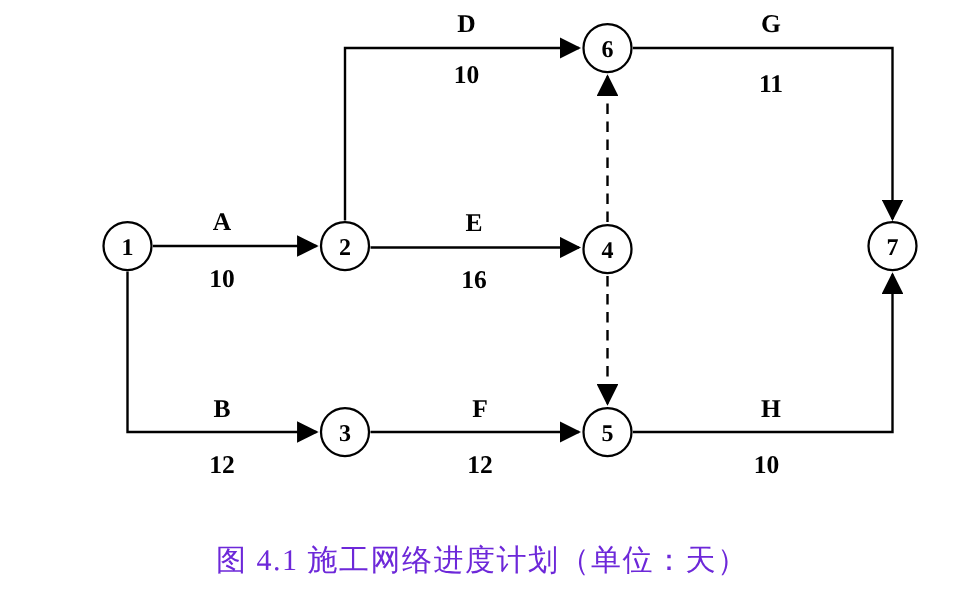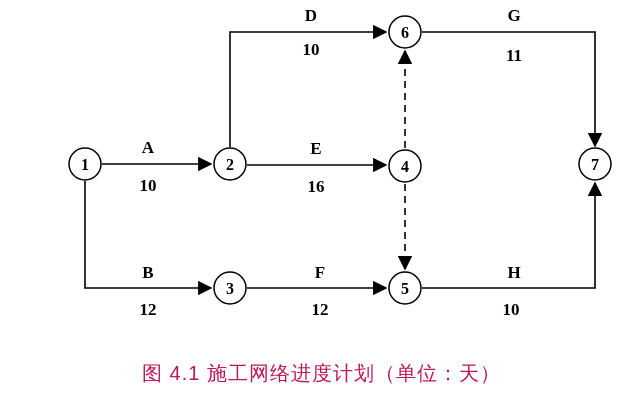--- a/index.html
+++ b/index.html
@@ -22,23 +22,23 @@
     left: 0;
     top: 0;
   }
   .caption {
     position: absolute;
     left: 0;
     top: 360px;
     width: 643px;
     text-align: center;
     font-size: 20px;
-    color: #be185d;
+    color: #6d28d9;
     letter-spacing: 1px;
-    font-family: Liberation Sans, sans-serif;
+    font-family: Liberation Serif, serif;
   }
   .node-circle {
     fill: #ffffff;
     stroke: #000000;
     stroke-width: 1.5;
   }
   .edge-line {
     fill: none;
     stroke: #000000;
     stroke-width: 1.6;

